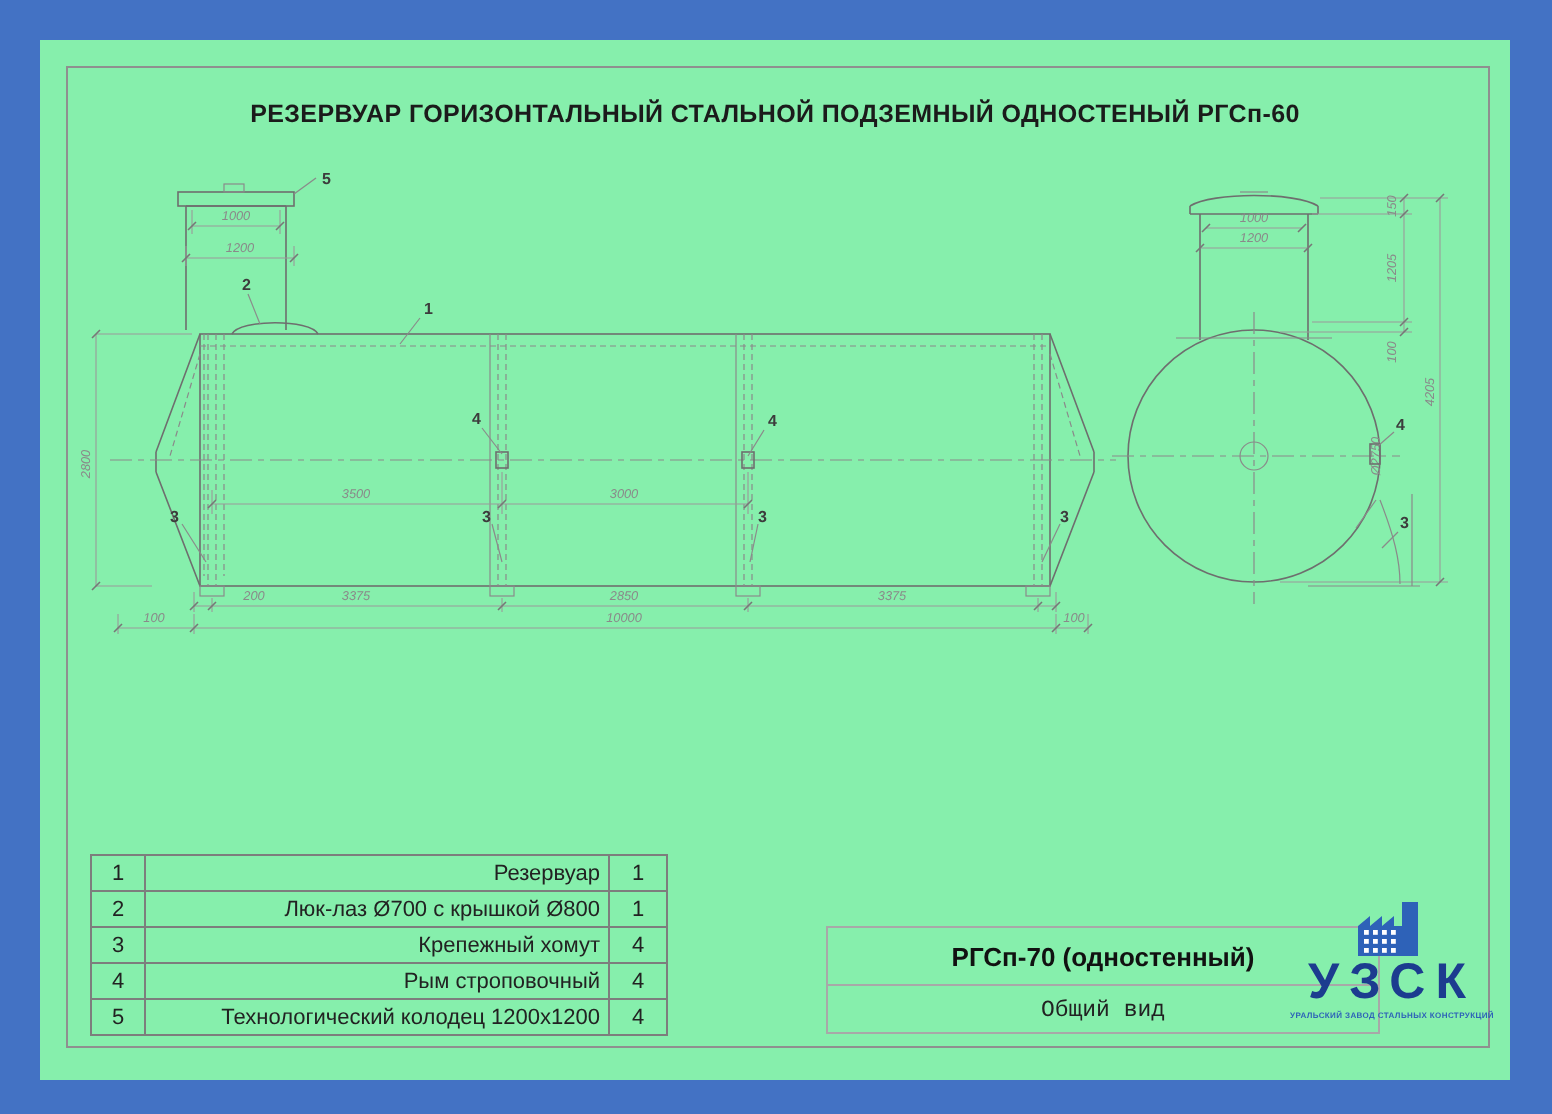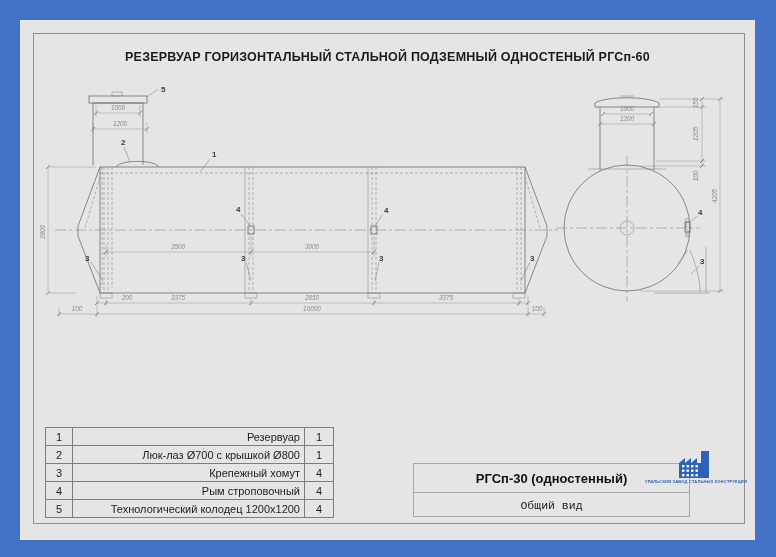--- a/index.html
+++ b/index.html
@@ -3,21 +3,21 @@
 <meta charset="utf-8">
 <style>
   html,body{margin:0;padding:0;}
   body{
     width:776px;height:557px;position:relative;overflow:hidden;
     background:#4372c4;
     font-family:"Liberation Sans",sans-serif;
   }
   .page{
     position:absolute;left:20px;top:20px;width:735px;height:520px;
-    background:#e5e5e5;
+    background:#86efac;
   }
   .frame{
     position:absolute;left:13px;top:13px;width:710px;height:489px;
     border:1px solid #8f8f8f;
   }
   .title{
     position:absolute;left:0;top:30px;width:100%;
     text-align:center;font-size:12.5px;font-weight:bold;color:#1b1b1b;
     letter-spacing:.2px;white-space:nowrap;
   }
@@ -230,21 +230,21 @@
       </tr>
       <tr>
         <td class="c">5</td>
         <td class="n">Технологический колодец 1200x1200</td>
         <td class="q">4</td>
       </tr>
     </tbody>
   </table>
 
   <div class="tblock">
-    <div class="r1">РГСп-30 (одностенный)</div>
+    <div class="r1">РГСп-70 (одностенный)</div>
     <div class="r2">Общий вид</div>
   </div>
 
   <div class="logo">
     <svg class="ic" width="42" height="30" viewBox="0 0 42 30">
       <path d="M4 30 V15 L10 10 V15 L16 10 V15 L22 10 V15 H26 V3 H34 V30 Z" fill="#2e62b8"></path>
       <g fill="#ffffff">
         <rect x="7" y="17" width="2.4" height="2.4"></rect>
           <rect x="11.5" y="17" width="2.4" height="2.4"></rect>
         <rect x="16" y="17" width="2.4" height="2.4"></rect>
@@ -252,15 +252,16 @@
         <rect x="7" y="21.5" width="2.4" height="2.4"></rect>
           <rect x="11.5" y="21.5" width="2.4" height="2.4"></rect>
         <rect x="16" y="21.5" width="2.4" height="2.4"></rect>
           <rect x="20.5" y="21.5" width="2.4" height="2.4"></rect>
         <rect x="7" y="26" width="2.4" height="2.4"></rect>
           <rect x="11.5" y="26" width="2.4" height="2.4"></rect>
         <rect x="16" y="26" width="2.4" height="2.4"></rect>
           <rect x="20.5" y="26" width="2.4" height="2.4"></rect>
       </g>
     </svg>
+    <div class="nm">УЗСК</div>
     <div class="sub">УРАЛЬСКИЙ ЗАВОД СТАЛЬНЫХ КОНСТРУКЦИЙ</div>
   </div>
 </div>
 
 </body></html>

